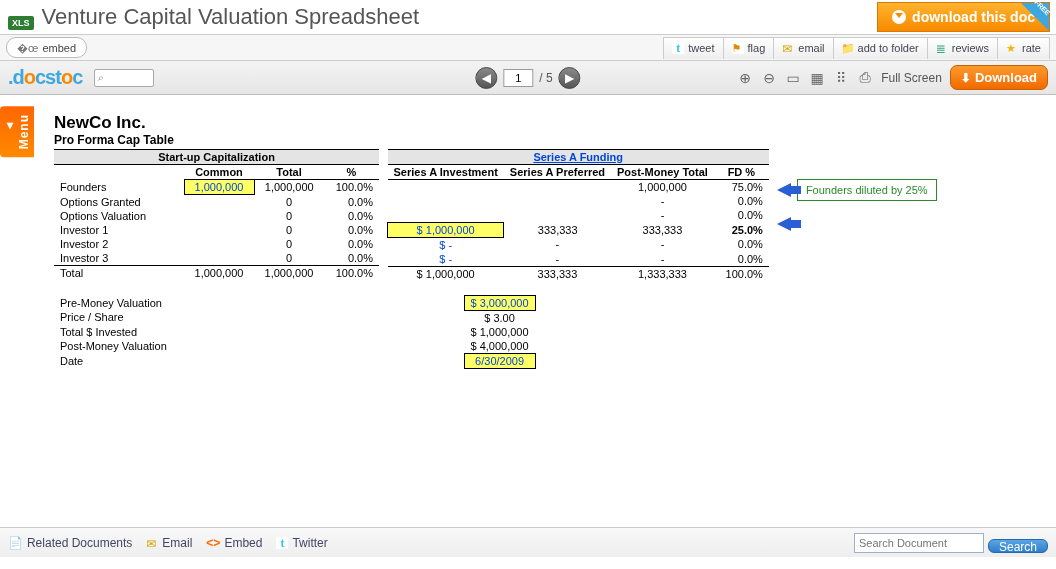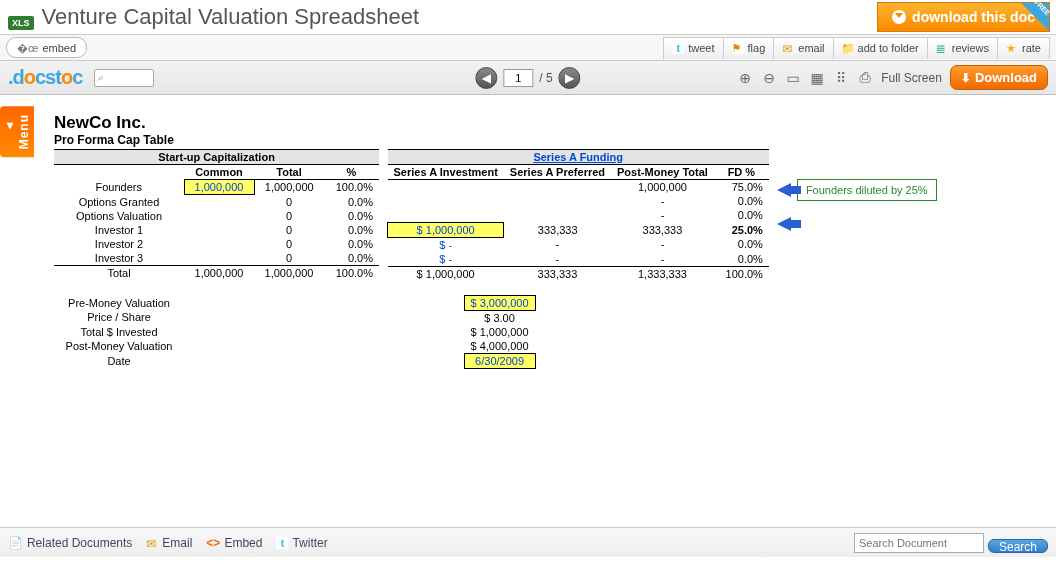--- a/index.html
+++ b/index.html
@@ -48,21 +48,21 @@
   
   .viewport{height:432px;overflow:auto;background:#fff;position:relative}
   .doc-page{margin:18px 24px 30px 54px;background:#fff;font-size:11px;color:#000;position:relative}
   .company{font-size:17px;font-weight:bold;}
   .subtitle{font-size:12px;font-weight:bold;margin-bottom:2px}
   .cap-wrap{display:flex;align-items:flex-start;gap:8px}
   table{border-collapse:collapse}
   td,th{padding:1px 6px;white-space:nowrap;font-size:11px}
   .sec-head{background:#e4e4e4;text-align:center;font-weight:bold;border-top:1px solid #000;border-bottom:1px solid #000}
   .col-head{font-weight:bold;text-align:center;border-bottom:1px solid #000}
-  .row-label{text-align:center;width:130px}
+  .row-label{text-align:left;width:130px}
   .num{text-align:center;width:70px}
   .pct{text-align:right;width:55px}
   .hl{background:#ffff66;border:1px solid #000}
   .blue{color:#0047d6}
   .total-row td{border-top:1px solid #000}
   .valuation{margin-top:14px}
   .valuation td{padding:1px 6px}
   .arrow{display:inline-block;width:0;height:0;border-top:7px solid transparent;border-bottom:7px solid transparent;border-right:14px solid #2a5fd4;position:relative}
   .arrow::after{content:"";position:absolute;left:14px;top:-4px;width:10px;height:8px;background:#2a5fd4}
   .note-box{border:1px solid #2a8a2a;color:#2a8a2a;font-size:11px;padding:4px 8px;background:#fff}

